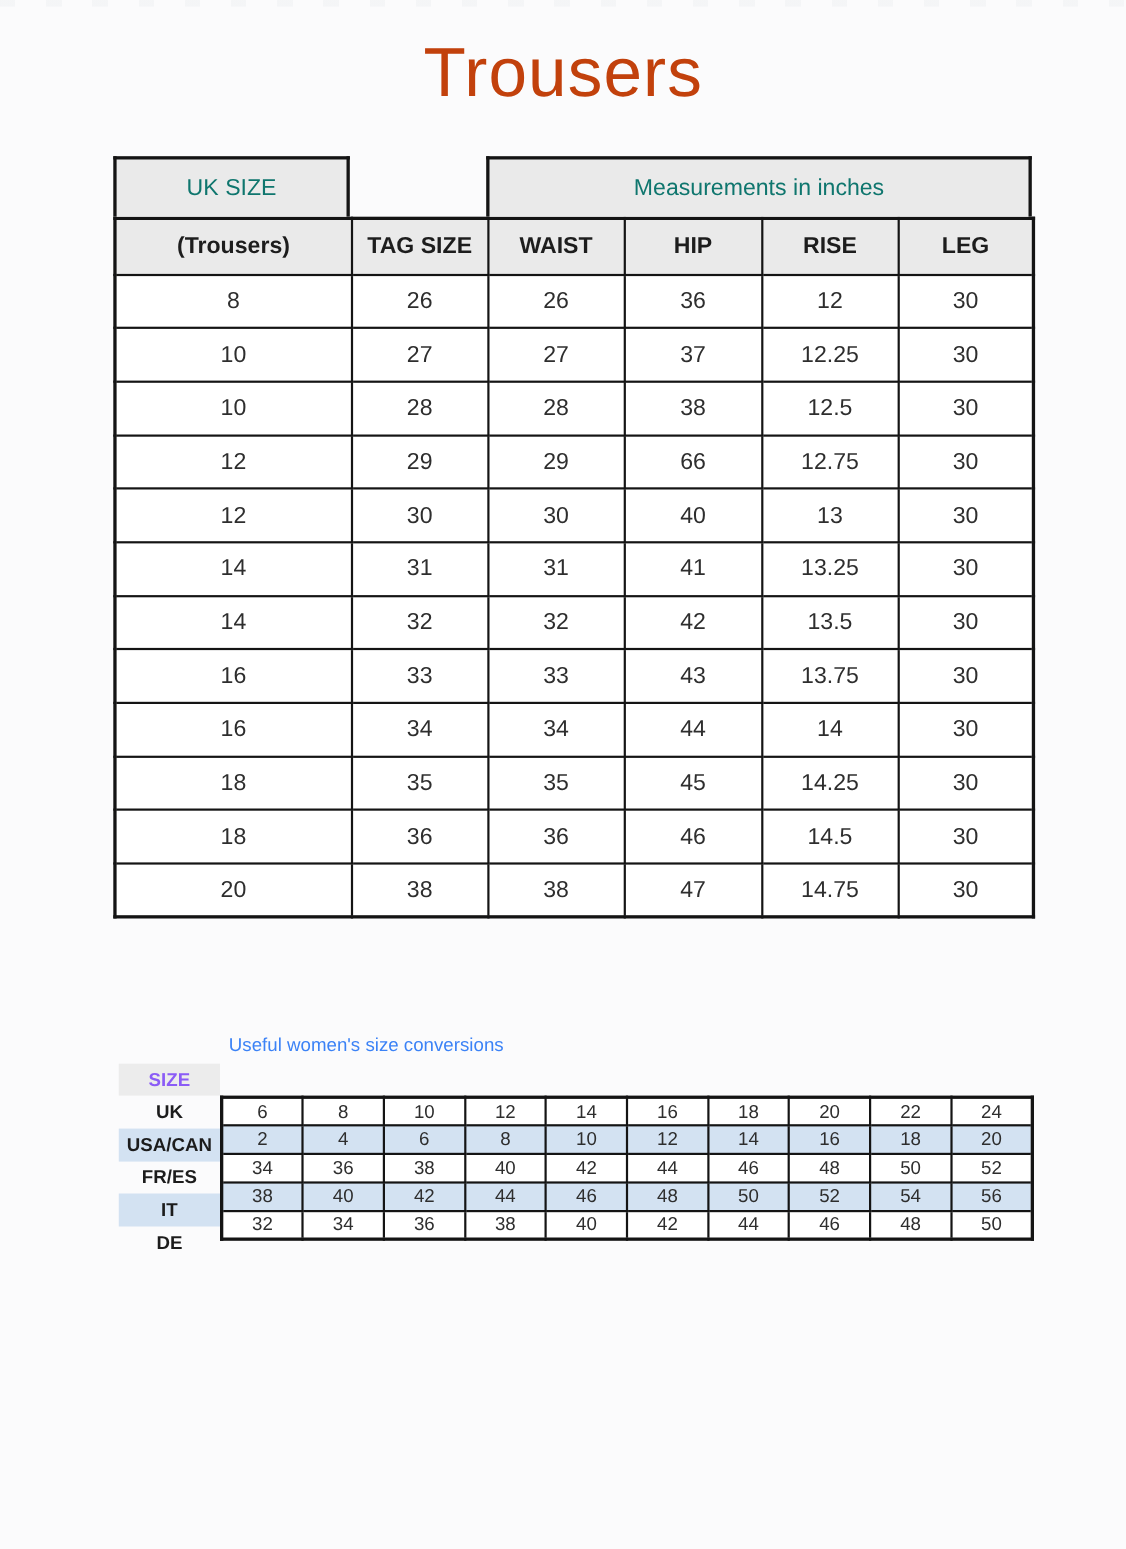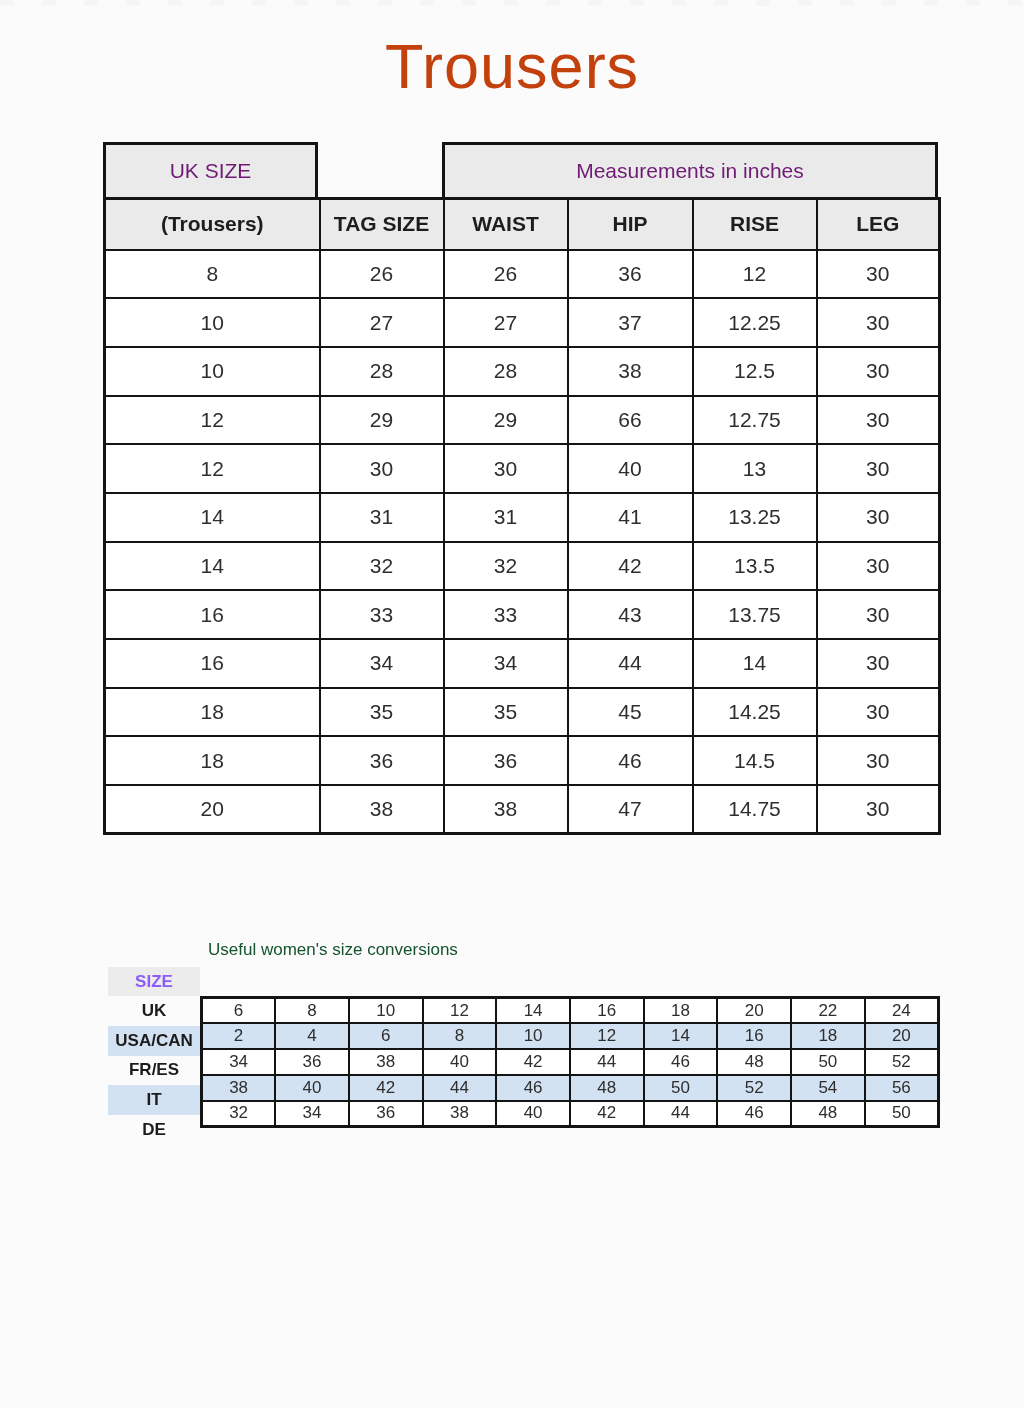--- a/index.html
+++ b/index.html
@@ -47,21 +47,21 @@
   }
   .group-box {
     background: #eaeaea;
     border: 3px solid #141414;
     border-bottom: none;
     display: flex;
     align-items: center;
     justify-content: center;
     font-size: 21px;
     font-weight: 400;
-    color: #701a75;
+    color: #0f766e;
   }
   .group-box.left  { width: 215px; }
   .group-spacer    { width: 124px; }
   .group-box.right { flex: 1; }
 
   table.main-table {
     width: 835px;
     border-collapse: collapse;
     table-layout: fixed;
     border: 3px solid #141414;
@@ -91,21 +91,21 @@
     position: absolute;
     left: 108px;
     top: 940px;
     width: 832px;
   }
   .conv-caption {
     position: absolute;
     left: 100px;
     top: 0;
     font-size: 17px;
-    color: #14532d;
+    color: #3b82f6;
   }
   .conv-corner {
     position: absolute;
     left: 0;
     top: 27px;
     width: 92px;
     height: 29px;
     background: #ececec;
     display: flex;
     align-items: center;

